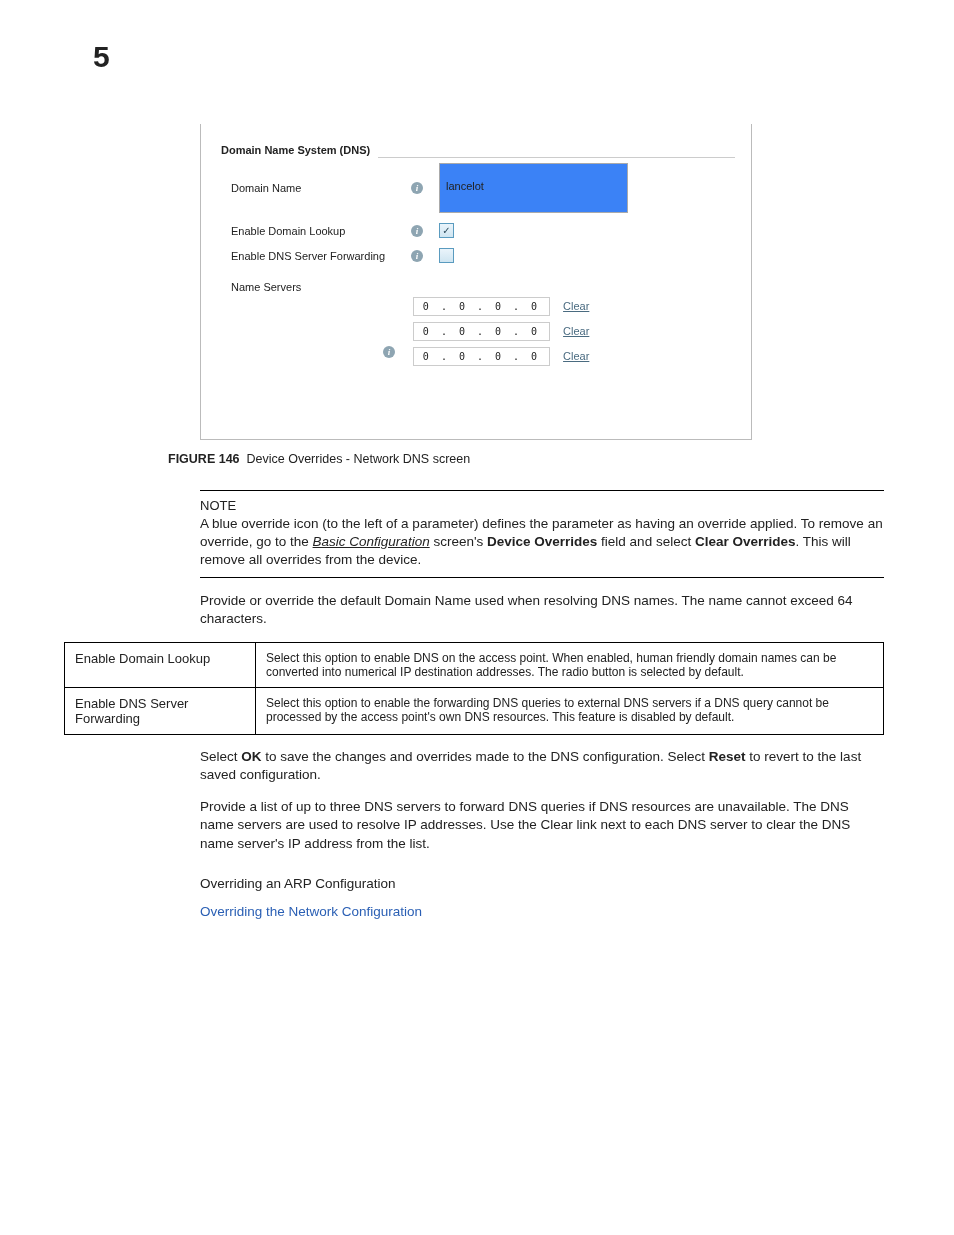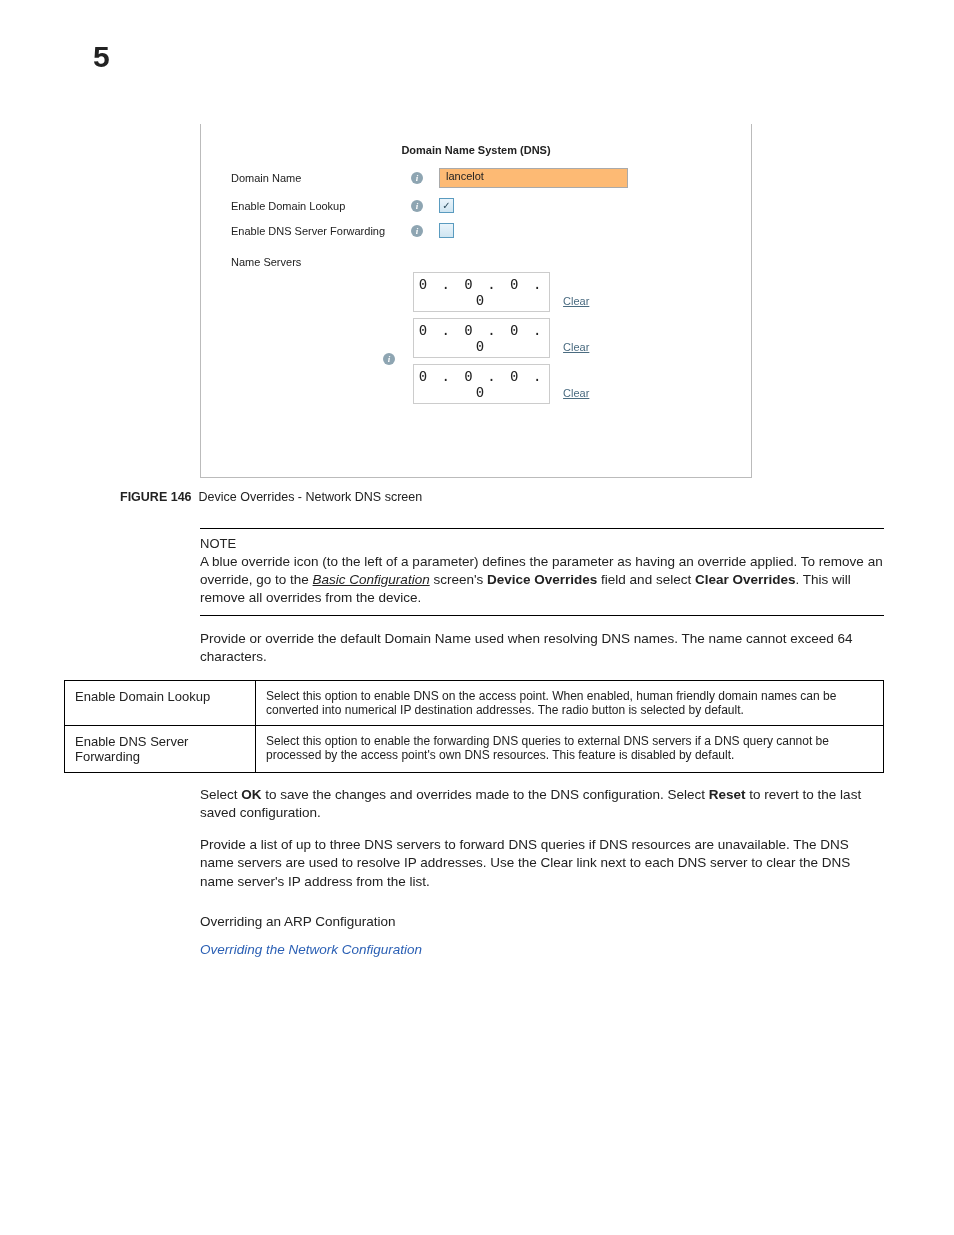--- a/index.html
+++ b/index.html
@@ -35,23 +35,22 @@
     padding: 2px 4px;
     background: #fff;
     display: inline-block;
     vertical-align: middle;
   }
   .fieldset {
     margin-top: 8px;
   }
   .fieldset-line {
     display: flex;
-    align-items: center;
+    align-items: flex-end;
     gap: 4px;
-    flex-direction: column;
   }
   .fieldset-line hr, .hrline {
     flex: 1;
     border: none;
     border-top: 1px solid #ccc;
     margin: 0;
     height: 0;
   }
   .form-row {
     display: flex;
@@ -73,22 +72,22 @@
     font-weight: bold;
     display: inline-flex;
     align-items: center;
     justify-content: center;
     margin-right: 6px;
     font-family: Georgia, serif;
     font-style: italic;
   }
   .text-input {
     border: 1px solid #aaa;
-    background: #fdba74;
-    padding: 1px 6px;
+    background: #3b82f6;
+    padding: 16px 6px;
     width: 175px;
     font-size: 11px;
     height: 16px;
   }
   .chk {
     width: 13px;
     height: 13px;
     border: 1px solid #5a9bbf;
     background: linear-gradient(#eaf4fb,#cfe5f1);
     display: inline-flex;
@@ -114,21 +113,21 @@
   .ip-table td {
     padding: 3px 4px;
   }
   .ip-cell {
     border: 1px solid #ccc;
     background: #fff;
     padding: 3px 0;
     width: 135px;
     text-align: center;
     font-family: monospace;
-    font-size: 14px;
+    font-size: 10px;
     letter-spacing: 3px;
   }
   .clear-link {
     color: #4a6b80;
     text-decoration: underline;
     font-size: 11px;
     padding: 0 10px;
     cursor: pointer;
   }
   .ip-info-wrap {
@@ -158,21 +157,21 @@
     padding-left: 8px;
   }
   .play-icon {
     color: #7d9e42;
     font-size: 10px;
     margin-right: 3px;
     letter-spacing: -4px;
   }
 
   .caption {
-    margin-left: 60px;
+    margin-left: 108px;
     margin-top: 12px;
     font-size: 12.5px;
   }
   .caption b { font-weight: bold; }
 
   .content {
     margin-left: 140px;
     margin-right: 10px;
     font-size: 13.5px;
     line-height: 1.35;
@@ -207,21 +206,20 @@
     width: 170px;
     font-size: 13px;
   }
 
   .section-head {
     font-size: 13.5px;
     margin-top: 22px;
   }
   .link {
     color: #2a5fb4;
-    font-style: italic;
     margin-top: 10px;
     display: block;
     font-size: 13.5px;
   }
 </style>
 </head>
 <body>
 
 <div class="chapter-num">5</div>
 

